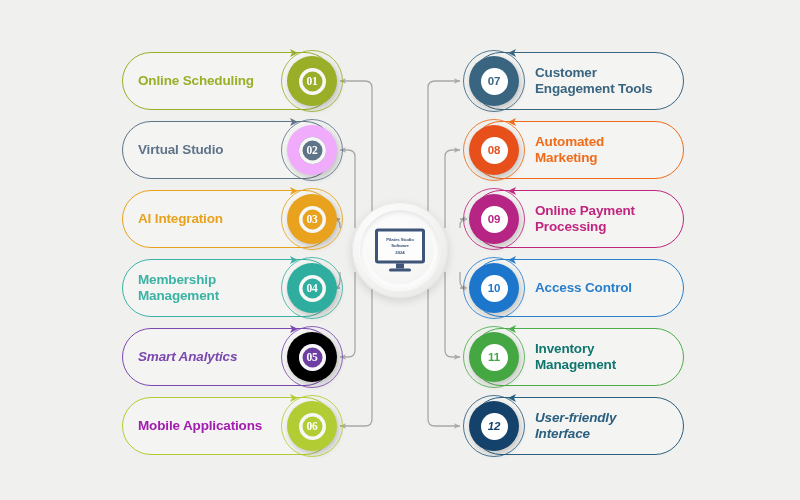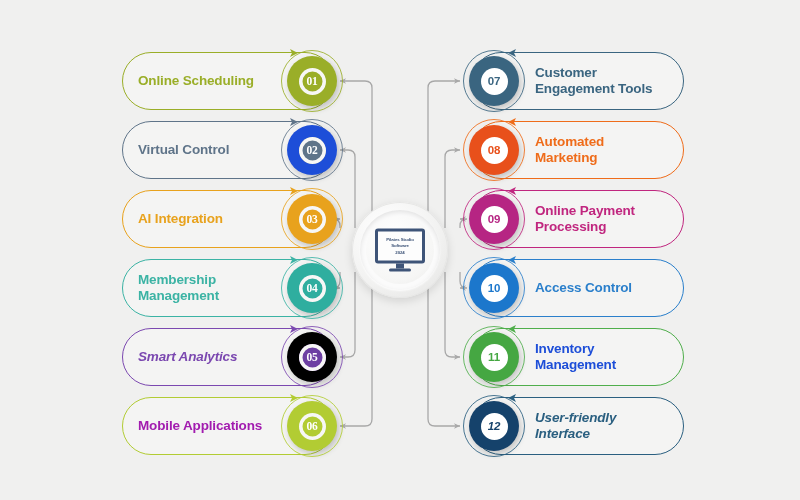--- a/index.html
+++ b/index.html
@@ -195,22 +195,22 @@
         <div class="pill-label" style="color: rgb(154, 174, 40);">Online Scheduling</div>
         <div class="badge" style="background: rgb(154, 174, 40); color: rgb(154, 174, 40);">
           <div class="badge-ring"></div>
           <div class="badge-inner" style="background: rgb(154, 174, 40); color: rgb(255, 255, 255);">01</div>
         </div>
         <svg width="14" height="10" style="position: absolute; top: -5px; right: 34px;">
           <path d="M13,5 L5,1 L7,5 L5,9 Z" fill="#9aae28"></path>
         </svg>
       </div>
       <div class="pill left" style="top: 121px; border-color: rgb(95, 116, 137);">
-        <div class="pill-label" style="color: rgb(95, 116, 137);">Virtual Control</div>
-        <div class="badge" style="background: #1d4ed8; color: rgb(95, 116, 137);">
+        <div class="pill-label" style="color: rgb(95, 116, 137);">Virtual Studio</div>
+        <div class="badge" style="background: #f0abfc; color: rgb(95, 116, 137);">
           <div class="badge-ring"></div>
           <div class="badge-inner" style="background: rgb(95, 116, 137); color: rgb(255, 255, 255);">02</div>
         </div>
         <svg width="14" height="10" style="position: absolute; top: -5px; right: 34px;">
           <path d="M13,5 L5,1 L7,5 L5,9 Z" fill="#5f7489"></path>
         </svg>
       </div>
       <div class="pill left" style="top: 190px; border-color: rgb(232, 162, 29);">
         <div class="pill-label" style="color: rgb(232, 162, 29);">AI Integration</div>
         <div class="badge" style="background: rgb(232, 162, 29); color: rgb(232, 162, 29);">
@@ -289,21 +289,21 @@
         <div class="pill-label" style="color: rgb(42, 127, 203);">Access Control</div>
         <div class="badge" style="background: rgb(28, 119, 204); color: rgb(42, 127, 203);">
           <div class="badge-ring"></div>
           <div class="badge-inner" style="background: rgb(255, 255, 255); color: rgb(28, 119, 204); box-shadow: none;">10</div>
         </div>
         <svg width="14" height="10" style="position: absolute; top: -5px; left: 34px;">
           <path d="M1,5 L9,1 L7,5 L9,9 Z" fill="#2a7fcb"></path>
         </svg>
       </div>
       <div class="pill right" style="top: 328px; border-color: rgb(79, 174, 75);">
-        <div class="pill-label" style="color: #1d4ed8;">Inventory
+        <div class="pill-label" style="color: #0f766e;">Inventory
 Management</div>
         <div class="badge" style="background: rgb(69, 167, 66); color: rgb(79, 174, 75);">
           <div class="badge-ring"></div>
           <div class="badge-inner" style="background: rgb(255, 255, 255); color: rgb(69, 167, 66); box-shadow: none;">11</div>
         </div>
         <svg width="14" height="10" style="position: absolute; top: -5px; left: 34px;">
           <path d="M1,5 L9,1 L7,5 L9,9 Z" fill="#4fae4b"></path>
         </svg>
       </div>
       <div class="pill right" style="top: 397px; border-color: rgb(42, 95, 128); font-style: italic;">

